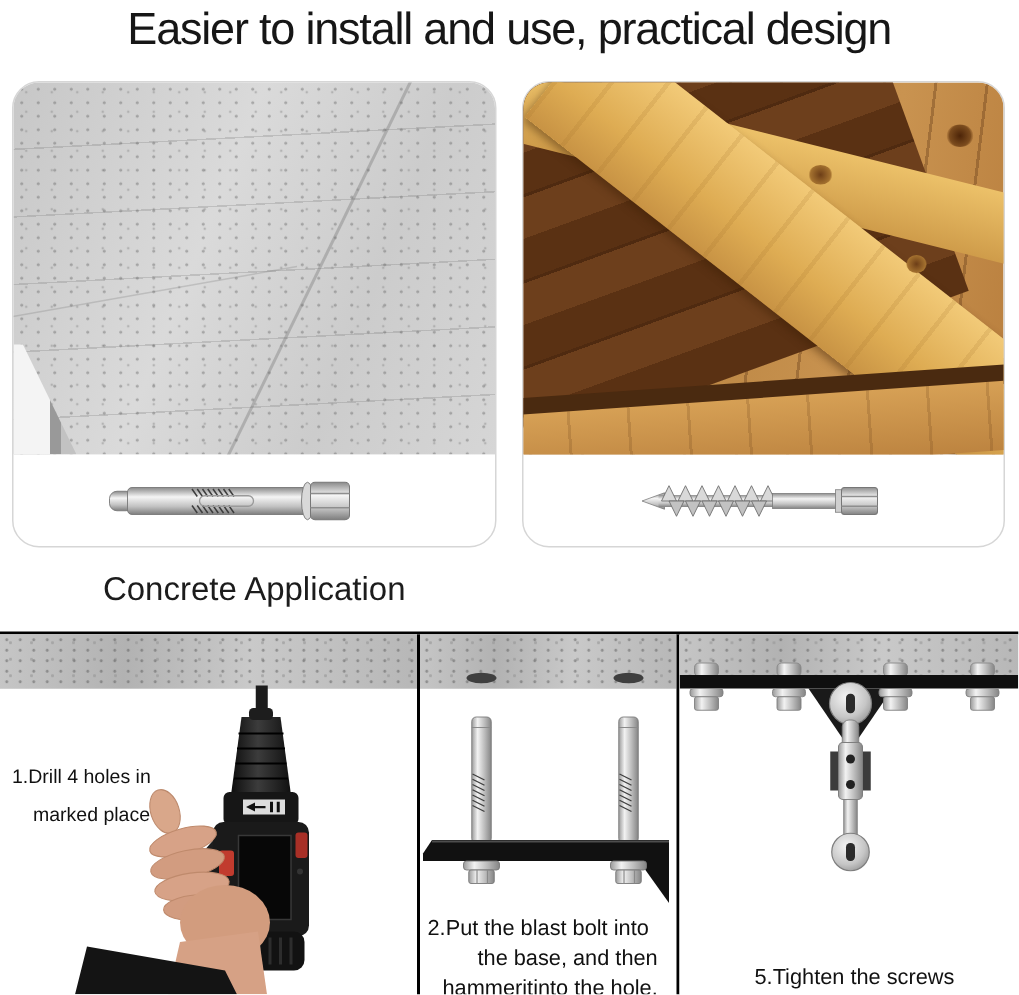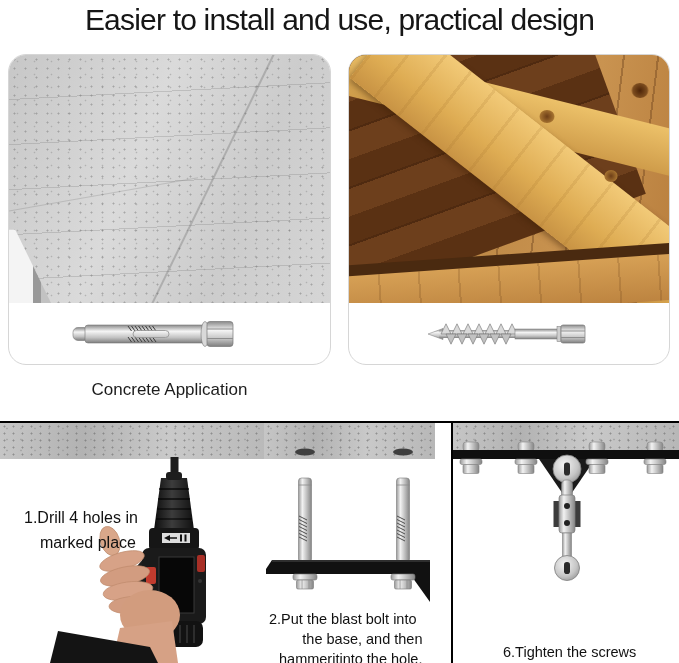--- a/index.html
+++ b/index.html
@@ -52,49 +52,49 @@
   .bottom-beam { position:absolute; left:-10px; bottom:-8px; width:345px; height:46px; transform:rotate(-4deg);
     background:
       repeating-linear-gradient(90deg, rgba(90,50,15,.18) 0 2px, transparent 2px 40px),
       linear-gradient(to bottom, #d6a055, #bd8440); }
   .knot { position:absolute; border-radius:50%; }
   .knot.k1 { width:16px; height:13px; left:190px; top:55px;  background:radial-gradient(circle, #6d3e17, #a4712f 65%, transparent 78%); }
   .knot.k2 { width:14px; height:12px; left:255px; top:115px; background:radial-gradient(circle, #6d3e17, #a4712f 65%, transparent 78%); }
   .knot.k3 { width:18px; height:15px; left:282px; top:28px;  background:radial-gradient(circle, #4c2408, #7c4c1e 60%, transparent 78%); }
 
   
-  .app-label { position:absolute; top:380px; font-size:17px; color:#1c1c1c; text-align:center; }
+  .app-label { position:absolute; top:380px; font-size:22px; color:#1c1c1c; text-align:center; }
   .app-label.concrete { left:8px; width:323px; }
   .app-label.wood     { left:348px; width:322px; }
 
   
   .steps { position:absolute; top:421px; left:0; width:679px; height:242px; border-top:2px solid #000; }
   .panel { position:absolute; top:0; height:240px; overflow:hidden; background:#fff; }
   .panel.p1 { left:0;    width:278px; }
-  .panel.p2 { left:264px; width:171px;padding-left:40px; }
+  .panel.p2 { left:280px; width:171px;padding-left:40px; }
   .panel.p3 { left:453px; width:226px; }
   .vdiv { position:absolute; top:0; width:2px; height:240px; background:#000; }
   .vdiv.d1 { left:278px; } .vdiv.d2 { left:451px; }
 
   .strip { position:absolute; top:0; left:0; right:0;
     background-color:#bdbdbd;
     background-image:
       radial-gradient(circle, rgba(90,90,90,.5) 0 .8px, transparent 1.2px),
       radial-gradient(circle, rgba(150,150,150,.6) 0 .8px, transparent 1.2px),
       linear-gradient(93deg, #c6c6c6, #b2b2b2 30%, #c9c9c9 60%, #b7b7b7);
     background-size:9px 7px, 14px 11px, 100% 100%; }
   .p1 .strip, .p2 .strip { height:36px; }
   .p3 .strip { height:27px; }
 
   .panel svg { position:absolute; top:0; left:0; }
 
   .step-text { position:absolute; font-size:14.5px; line-height:20px; color:#111; }
   .step-text span { display:block; }
-  .p1 .step-text { left:8px; top:82px; font-size:16px; line-height:25px;margin-left:16px; }
-  .p1 .step-text span.indent { padding-left:14px;text-align:center; }
+  .p1 .step-text { left:8px; top:82px; font-size:13px; line-height:25px; }
+  .p1 .step-text span.indent { padding-left:14px; }
   .p2 .step-text { left:5px; top:186px; }
   .p2 .step-text span.indent { padding-left:10px;text-align:right; }
   .p3 .step-text { left:50px; top:219px; }
 </style>
 </head>
 <body>
 
 <div class="stage">
 
   <div class="title">Easier to install and use, practical design</div>
@@ -340,18 +340,18 @@
         <rect x="100.5" y="78" width="7" height="26" fill="#3c3c3c"></rect>
         <rect x="120.5" y="78" width="7" height="26" fill="#3c3c3c"></rect>
         <rect x="106" y="72" width="16" height="38" rx="3" fill="url(#vg2)" stroke="#7e7e7e" stroke-width="0.7"></rect>
         <circle cx="114" cy="83" r="3" fill="#222"></circle>
         <circle cx="114" cy="100" r="3" fill="#222"></circle>
         <rect x="109.5" y="110" width="9" height="24" fill="url(#vg2)" stroke="#808080" stroke-width="0.6"></rect>
         <circle cx="114" cy="145" r="12.5" fill="url(#rg)" stroke="#7e7e7e" stroke-width="0.8"></circle>
         <rect x="111" y="139" width="6" height="12" rx="2.8" fill="#2b2b2b"></rect>
       </svg>
       <div class="step-text">
-        <span>6.Tighten the screws</span>
+        <span>5.Tighten the screws</span>
       </div>
     </div>
 
   </div>
 </div>
 
 </body></html>

